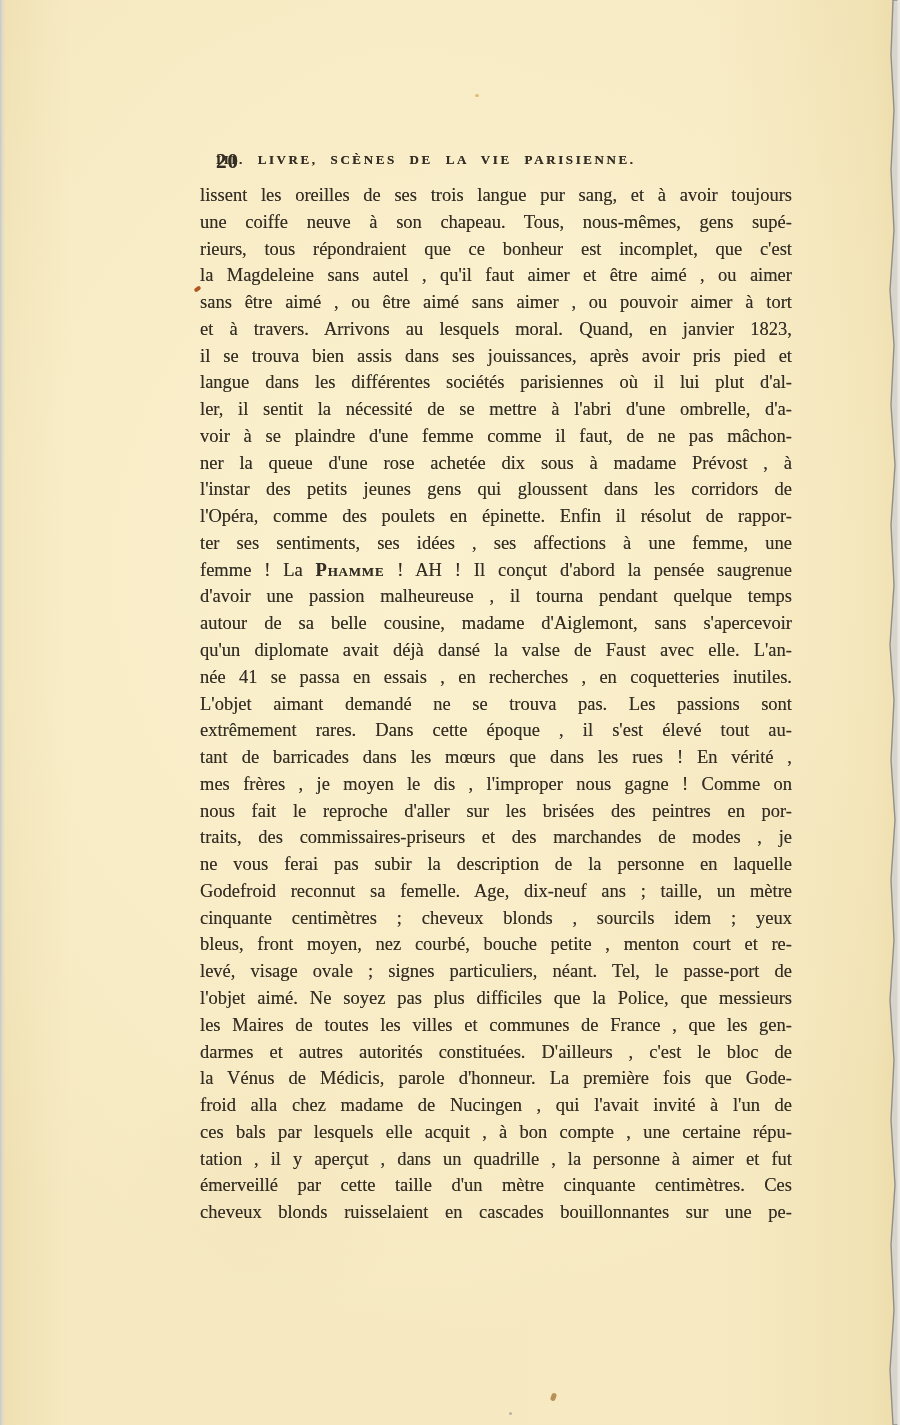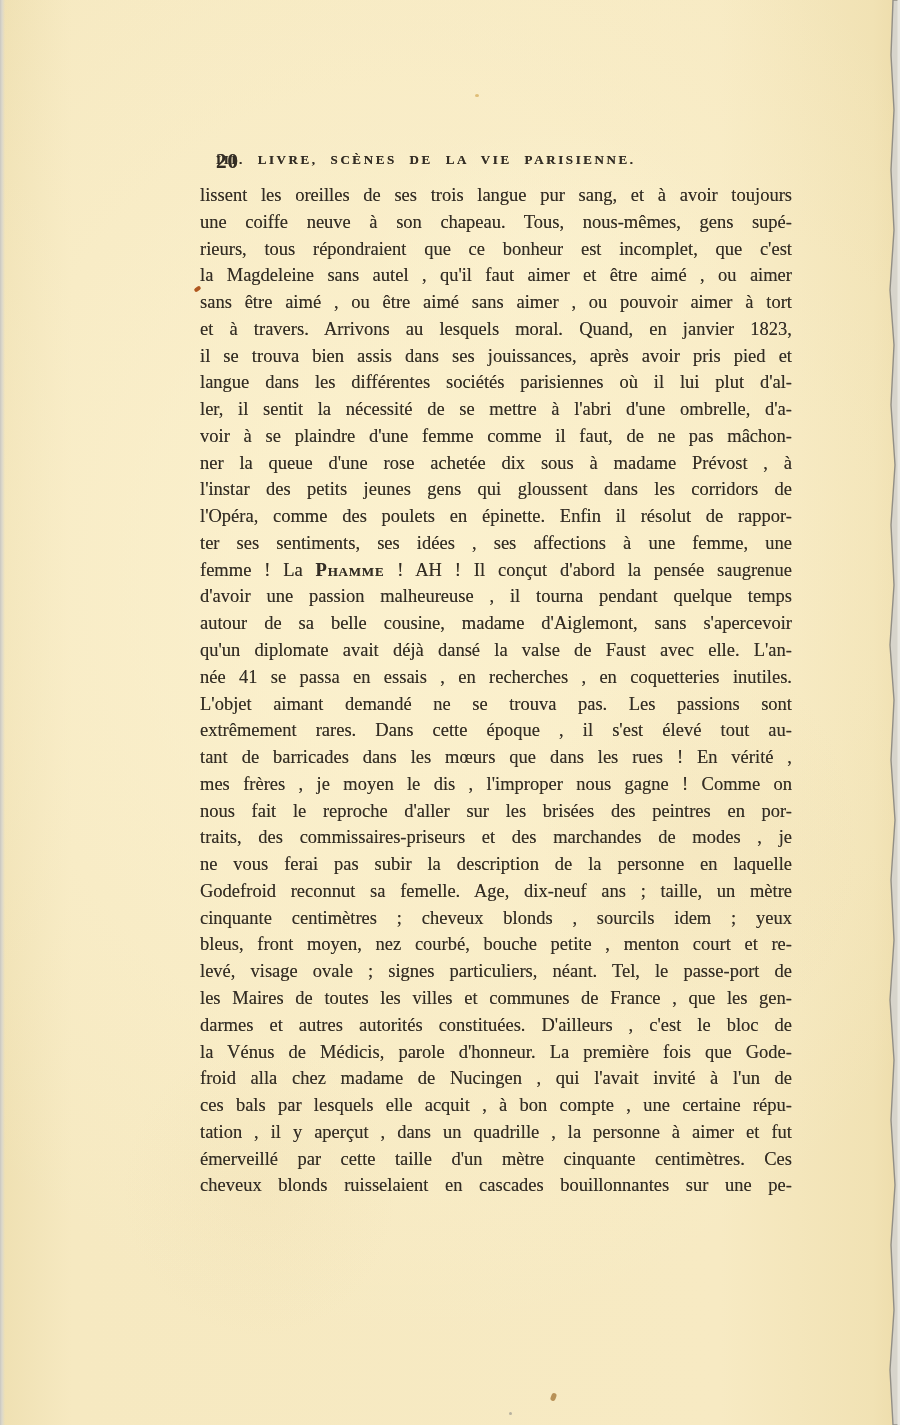--- a/index.html
+++ b/index.html
@@ -115,20 +115,21 @@
       <div class="line"><span>extrêmement rares. Dans cette époque , il s'est élevé tout au-</span></div>
       <div class="line"><span>tant de barricades dans les mœurs que dans les rues ! En vérité ,</span></div>
       <div class="line"><span>mes frères , je moyen le dis , l'</span><span class="it">improper</span><span> nous gagne ! Comme on</span></div>
       <div class="line"><span>nous fait le reproche d'aller sur les brisées des peintres en por-</span></div>
       <div class="line"><span>traits, des commissaires-priseurs et des marchandes de modes , je</span></div>
       <div class="line"><span>ne vous ferai pas subir la description de la personne en laquelle</span></div>
       <div class="line"><span>Godefroid reconnut sa femelle. Age, dix-neuf ans ; taille, un mètre</span></div>
       <div class="line"><span>cinquante centimètres ; cheveux blonds , sourcils </span><span class="it">idem ;</span><span> yeux</span></div>
       <div class="line"><span>bleus, front moyen, nez courbé, bouche petite , menton court et re-</span></div>
       <div class="line"><span>levé, visage ovale ; signes particuliers, néant. Tel, le passe-port de</span></div>
+      <div class="line"><span>l'objet aimé. Ne soyez pas plus difficiles que la Police, que messieurs</span></div>
       <div class="line"><span>les Maires de toutes les villes et communes de France , que les gen-</span></div>
       <div class="line"><span>darmes et autres autorités constituées. D'ailleurs , c'est le bloc de</span></div>
       <div class="line"><span>la Vénus de Médicis, parole d'honneur. La première fois que Gode-</span></div>
       <div class="line"><span>froid alla chez madame de Nucingen , qui l'avait invité à l'un de</span></div>
       <div class="line"><span>ces bals par lesquels elle acquit , à bon compte , une certaine répu-</span></div>
       <div class="line"><span>tation , il y aperçut , dans un quadrille , la personne à aimer et fut</span></div>
       <div class="line"><span>émerveillé par cette taille d'un mètre cinquante centimètres. Ces</span></div>
       <div class="line"><span>cheveux blonds ruisselaient en cascades bouillonnantes sur une pe-</span></div>
     </div>
 

